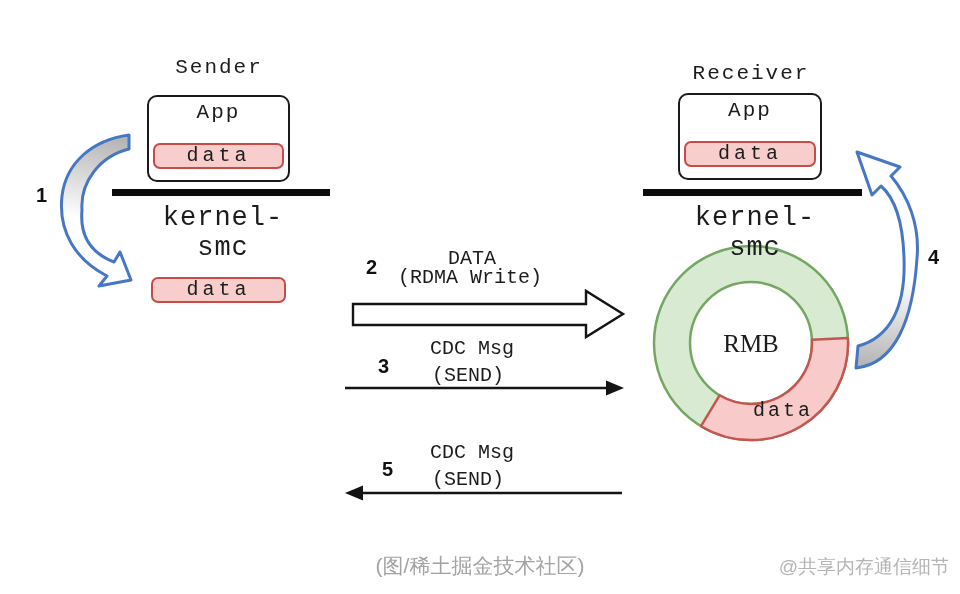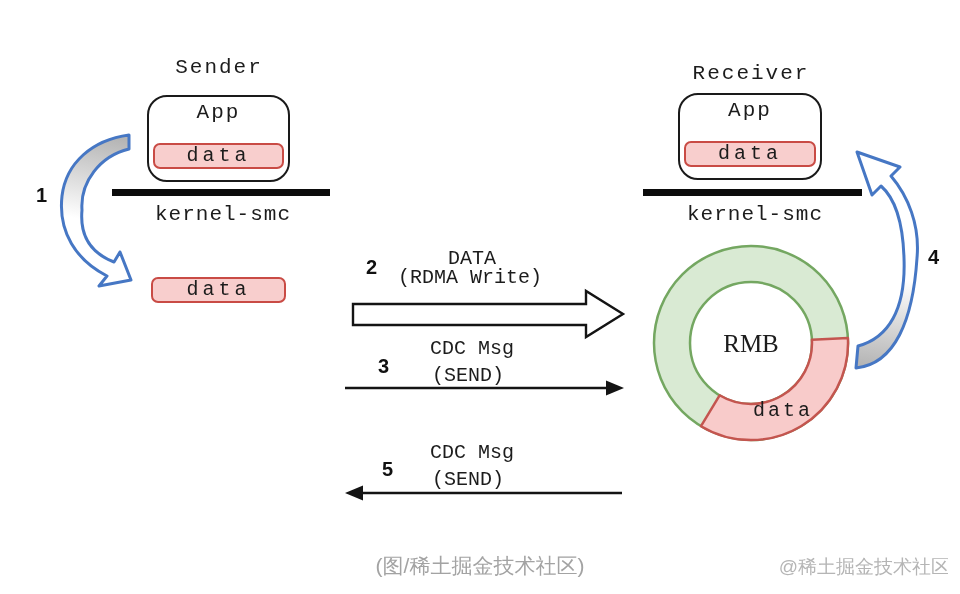--- a/index.html
+++ b/index.html
@@ -5,27 +5,27 @@
   html,body{margin:0;padding:0;background:#ffffff;}
   .canvas{position:relative;width:948px;height:594px;background:#fff;overflow:hidden;
           font-family:"Liberation Mono","DejaVu Sans Mono",monospace;color:#1c1c1c;}
   .abs{position:absolute;}
   .ctr{text-align:center;}
   .mono{font-family:"Liberation Mono","DejaVu Sans Mono",monospace;}
   .sans{font-family:"Liberation Sans","DejaVu Sans",sans-serif;}
   .serif{font-family:"Liberation Serif","DejaVu Serif",serif;}
 
   .peer-title{font-size:21px;letter-spacing:2px;}
-  .app-box{background:#fff;border:2.5px solid #1a1a1a;border-radius:20px;}
+  .app-box{background:#fff;border:2.5px solid #1a1a1a;border-radius:10px;}
   .app-label{display:block;text-align:center;margin-top:4px;font-size:21px;letter-spacing:2px;}
   .data-chip{background:var(--data-box-fill,#f8cecd);border:2.5px solid var(--data-box-border,#c94b45);
              border-radius:7px;text-align:center;font-size:20px;letter-spacing:4px;line-height:22px;height:22px;}
   .in-app{position:absolute;left:4px;right:4px;top:46px;}
   .kernel-line{background:#0c0c0c;height:7px;}
-  .kernel-label{font-size:21px;letter-spacing:1px;text-align:center;}
+  .kernel-label{font-size:27px;letter-spacing:1px;text-align:center;}
   .step-num{font-family:"Liberation Sans","DejaVu Sans",sans-serif;font-weight:bold;font-size:20px;color:#111;}
   .msg-text{width:220px;text-align:center;font-size:20px;}
   .caption{width:400px;text-align:center;font-size:21px;color:var(--caption-gray,#a3a3a3);}
   .watermark{width:180px;text-align:right;font-size:19px;color:var(--watermark-gray,#b5b5b5);}
   svg{position:absolute;left:0;top:0;}
   .rmb-label{font-size:25px;color:#1c1c1c;}
 </style>
 </head>
 <body>
 
@@ -108,15 +108,15 @@
 
   <div class="abs step-num" style="left:378px;top:355px;">3</div>
   <div class="abs msg-text" style="left:362px;top:337px;">CDC Msg</div>
   <div class="abs msg-text" style="left:358px;top:364px;">(SEND)</div>
 
   <div class="abs step-num" style="left:382px;top:458px;">5</div>
   <div class="abs msg-text" style="left:362px;top:441px;">CDC Msg</div>
   <div class="abs msg-text" style="left:358px;top:468px;">(SEND)</div>
 
   <div class="abs sans caption" style="left:280px;top:552px;">(图/稀土掘金技术社区)</div>
-  <div class="abs sans watermark" style="left:770px;top:554px;">@稀土掘金技术社区</div>
+  <div class="abs sans watermark" style="left:770px;top:554px;">@共享内存通信细节</div>
 
 </div>
 
 </body></html>

